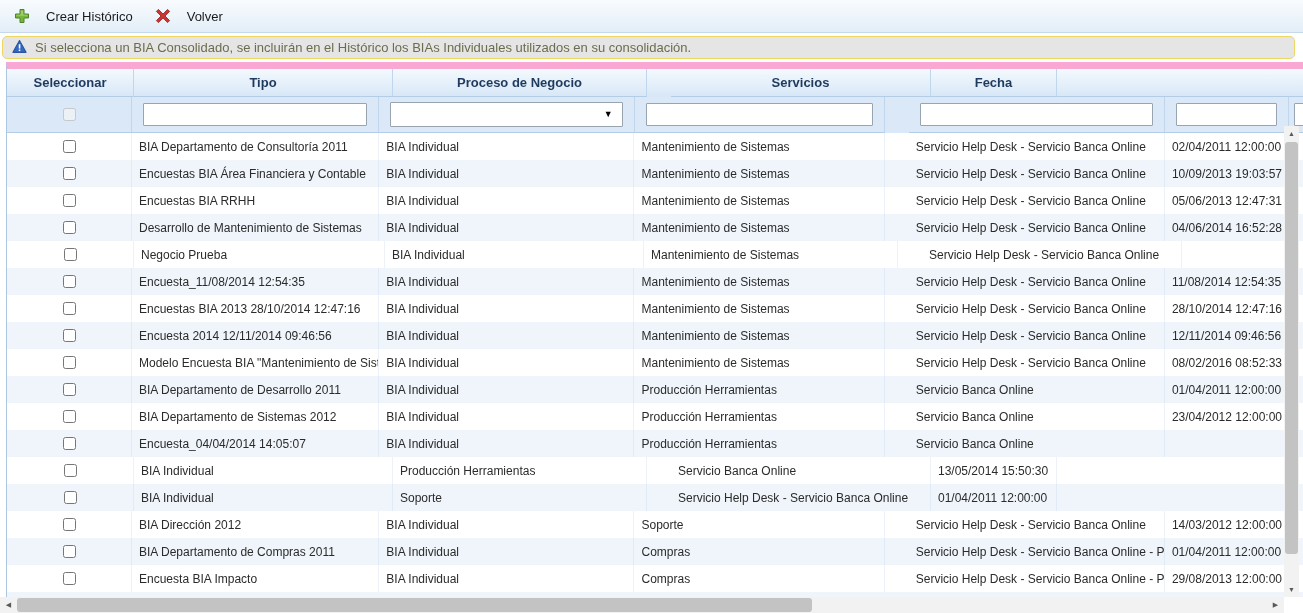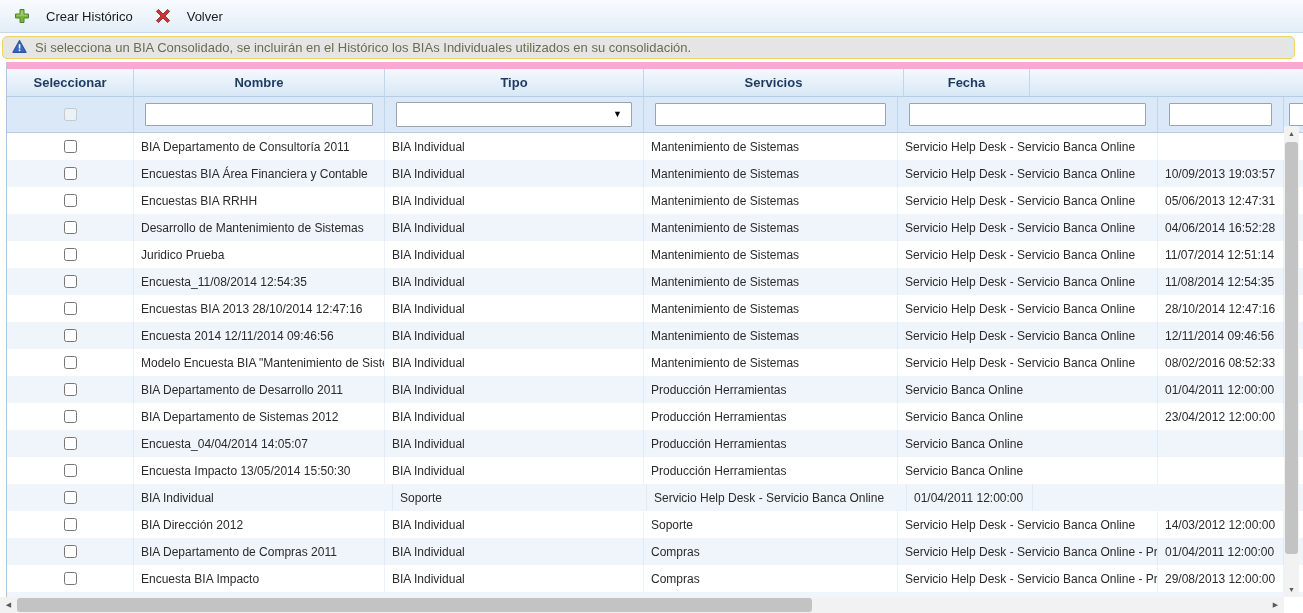--- a/index.html
+++ b/index.html
@@ -59,21 +59,21 @@
   .trow{display:flex;height:27px;background:#fff;}
   .trow.alt{background:#EFF5FB;}
   .trow.partial{height:12px;}
   .cell{
     box-sizing:border-box;display:flex;align-items:center;padding:0 7px;
     font-size:12px;color:#2B2B2B;white-space:nowrap;overflow:hidden;
     border-right:1px solid rgba(190,210,232,0.28);
   }
   .c-sel{justify-content:center;padding:0;}
   .w0{width:127px;}.w1{width:251px;}.w2{width:259px;}.w3{width:254px;}
-  .w4{width:260px;}.w5{width:126px;}.w6{width:340px;border-right:none;}
+  .w4{width:260px;margin-left:24px;}.w5{width:126px;}.w6{width:340px;border-right:none;}
   input[type=checkbox]{width:13px;height:13px;margin:0;cursor:pointer;}
   
   .vscroll{position:absolute;right:4px;top:64px;width:15px;height:471px;background:#F2F2F2;}
   .vs-btn{position:absolute;left:0;width:15px;height:15px;display:flex;align-items:center;
     justify-content:center;font-size:7px;color:#5a5a5a;cursor:pointer;}
   .vs-up{top:0;}.vs-down{bottom:0;}
   .vs-thumb{position:absolute;left:1px;top:16px;width:13px;height:412px;background:#C3C3C3;border-radius:3px;cursor:pointer;}
   .hscroll{position:absolute;left:0;bottom:0;width:1284px;height:16px;background:#F2F2F2;}
   .hs-btn{position:absolute;top:0;width:15px;height:16px;display:flex;align-items:center;
     justify-content:center;font-size:7px;color:#5a5a5a;cursor:pointer;}
@@ -113,22 +113,22 @@
   </span>
   <span>Si selecciona un BIA Consolidado, se incluirán en el Histórico los BIAs Individuales utilizados en su consolidación.</span>
 </div>
 
 <div class="grid">
   <div class="grid-clip">
     <div class="gtable">
 
       <div class="hrow">
         <div class="hcell w0">Seleccionar</div>
-        <div class="hcell w1">Nombre</div>
         <div class="hcell w2">Tipo</div>
+        <div class="hcell w3">Proceso de Negocio</div>
         <div class="hcell w4">Servicios</div>
         <div class="hcell w5">Fecha</div>
         <div class="hcell w6"></div>
       </div>
 
       <div class="frow">
         <div class="fcell w0">
           <input type="checkbox" disabled="" style="">
         </div>
         <div class="fcell w1">
@@ -155,20 +155,21 @@
 
       <div>
           <div class="trow">
             <div class="cell c-sel w0">
               <input type="checkbox" style="">
             </div>
             <div class="cell w1">BIA Departamento de Consultoría 2011</div>
             <div class="cell w2">BIA Individual</div>
             <div class="cell w3">Mantenimiento de Sistemas</div>
             <div class="cell w4">Servicio Help Desk - Servicio Banca Online</div>
+            <div class="cell w5">02/04/2011 12:00:00</div>
             <div class="cell w6"></div>
           </div>
           <div class="trow alt">
             <div class="cell c-sel w0">
               <input type="checkbox" style="">
             </div>
             <div class="cell w1">Encuestas BIA Área Financiera y Contable</div>
             <div class="cell w2">BIA Individual</div>
             <div class="cell w3">Mantenimiento de Sistemas</div>
             <div class="cell w4">Servicio Help Desk - Servicio Banca Online</div>
@@ -194,25 +195,24 @@
             <div class="cell w2">BIA Individual</div>
             <div class="cell w3">Mantenimiento de Sistemas</div>
             <div class="cell w4">Servicio Help Desk - Servicio Banca Online</div>
             <div class="cell w5">04/06/2014 16:52:28</div>
             <div class="cell w6"></div>
           </div>
           <div class="trow">
             <div class="cell c-sel w0">
               <input type="checkbox" style="">
             </div>
-            <div class="cell w1">Juridico Prueba</div>
-            <div class="cell w2">BIA Individual</div>
-            <div class="cell w3">Mantenimiento de Sistemas</div>
-            <div class="cell w4">Servicio Help Desk - Servicio Banca Online</div>
-            <div class="cell w5">11/07/2014 12:51:14</div>
+            <div class="cell w1">Negocio Prueba</div>
+            <div class="cell w2">BIA Individual</div>
+            <div class="cell w3">Mantenimiento de Sistemas</div>
+            <div class="cell w4">Servicio Help Desk - Servicio Banca Online</div>
             <div class="cell w6"></div>
           </div>
           <div class="trow alt">
             <div class="cell c-sel w0">
               <input type="checkbox" style="">
             </div>
             <div class="cell w1">Encuesta_11/08/2014 12:54:35</div>
             <div class="cell w2">BIA Individual</div>
             <div class="cell w3">Mantenimiento de Sistemas</div>
             <div class="cell w4">Servicio Help Desk - Servicio Banca Online</div>
@@ -282,24 +282,24 @@
             <div class="cell w2">BIA Individual</div>
             <div class="cell w3">Producción Herramientas</div>
             <div class="cell w4">Servicio Banca Online</div>
             <div class="cell w5"></div>
             <div class="cell w6"></div>
           </div>
           <div class="trow">
             <div class="cell c-sel w0">
               <input type="checkbox" style="">
             </div>
-            <div class="cell w1">Encuesta Impacto 13/05/2014 15:50:30</div>
             <div class="cell w2">BIA Individual</div>
             <div class="cell w3">Producción Herramientas</div>
             <div class="cell w4">Servicio Banca Online</div>
+            <div class="cell w5">13/05/2014 15:50:30</div>
             <div class="cell w6"></div>
           </div>
           <div class="trow alt">
             <div class="cell c-sel w0">
               <input type="checkbox" style="">
             </div>
             <div class="cell w2">BIA Individual</div>
             <div class="cell w3">Soporte</div>
             <div class="cell w4">Servicio Help Desk - Servicio Banca Online</div>
             <div class="cell w5">01/04/2011 12:00:00</div>

